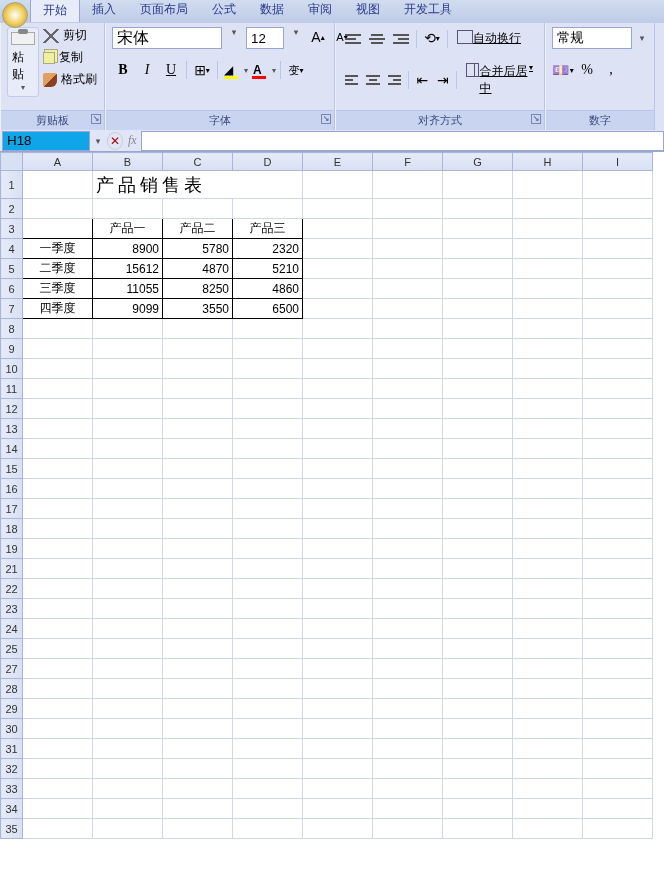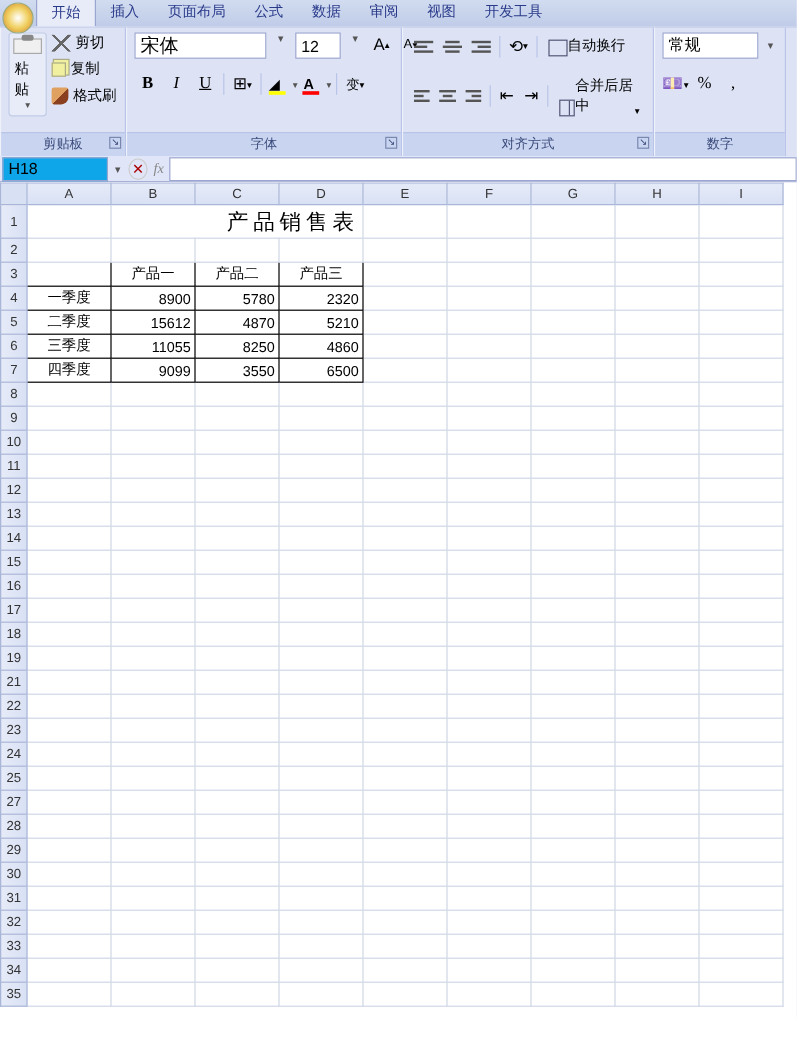--- a/index.html
+++ b/index.html
@@ -39,21 +39,21 @@
 .tb { width: 22px; height: 22px; display: inline-flex; align-items: center; justify-content: center; font-family: "Times New Roman", serif; font-size: 14px; cursor: pointer; border-radius: 2px; }
 .sep { width: 1px; height: 18px; background: #b8c4e8; margin: 0 2px; }
 .color-btn { width: 26px; height: 20px; display: inline-flex; align-items: center; position: relative; }
 .color-btn .bar { position: absolute; bottom: 1px; left: 2px; width: 14px; height: 3px; }
 .color-btn .dd { position: absolute; right: 0; top: 6px; font-size: 8px; color: #555; }
 
 .align-group { width: 210px; }
 .align-row { display: flex; gap: 2px; align-items: center; margin-bottom: 6px; }
 .align-btn { width: 22px; height: 20px; display: flex; flex-direction: column; justify-content: center; gap: 2px; padding: 2px 3px; cursor: pointer; }
 .align-btn .ln { height: 2px; background: #555; }
-.merge-btn { display: flex; align-items: flex-end; gap: 0; padding: 2px 4px; border: 1px solid transparent; border-radius: 2px; }
+.merge-btn { display: flex; align-items: flex-start; gap: 0; padding: 2px 4px; border: 1px solid transparent; border-radius: 2px; text-decoration: underline; }
 .wrap-icon { width: 16px; height: 14px; border: 1px solid #557; position: relative; }
 .merge-icon { width: 16px; height: 14px; border: 1px solid #557; position: relative; }
 .merge-icon::before { content: ""; position: absolute; left: 7px; top: 0; bottom: 0; width: 1px; background: #557; }
 
 .number-group { width: 110px; }
 .num-combo { width: 80px; height: 22px; border: 1px solid #9aa5d0; background: #fff; padding: 2px 4px; }
 
 .namebox-row { height: 22px; background: #e0e6f8; display: flex; align-items: center; border-bottom: 1px solid #9aa5d0; }
 .name-box { width: 88px; height: 20px; border: 1px solid #9aa5d0; background: #0ea5e9; padding: 1px 4px; margin-left: 2px; }
 .nb-dd { width: 16px; text-align: center; color: #555; font-size: 9px; cursor: pointer; }
@@ -62,21 +62,21 @@
 .formula-bar { flex: 1; background: #fff; height: 20px; border: 1px solid #9aa5d0; margin-left: 4px; }
 
 .sheet { position: relative; background: #fff; height: 724px; overflow: hidden; }
 .sheet table { border-collapse: collapse; table-layout: fixed; }
 .col-headers th { background: linear-gradient(#e6ebf8, #d8e0f4); border: 1px solid #aab6d8; font-weight: normal; color: #333; height: 18px; font-size: 11px; text-align: center; }
 .col-headers th.corner { width: 22px; background: #d8e0f4; }
 .row-header { background: linear-gradient(90deg, #e6ebf8, #d8e0f4); border: 1px solid #aab6d8; color: #333; text-align: center; font-size: 11px; width: 22px; }
 td { border: 1px solid #d0d7e5; height: 20px; padding: 0 3px; font-size: 12px; width: 70px; }
 td.right { text-align: right; }
 td.center { text-align: center; }
-.title-cell { font-size: 18px; font-family: SimSun, serif; letter-spacing: 4px; text-align: right; margin-left: 44px; }
+.title-cell { font-size: 18px; font-family: SimSun, serif; letter-spacing: 4px; text-align: left; margin-left: 44px; }
 .bordered { border: 1px solid #000 !important; }
 </style>
 </head>
 <body>
 
 <div class="titlebar">
   <div class="office-btn"></div>
   <div class="tabs">
     <div class="tab active">开始</div>
     <div class="tab">插入</div>

